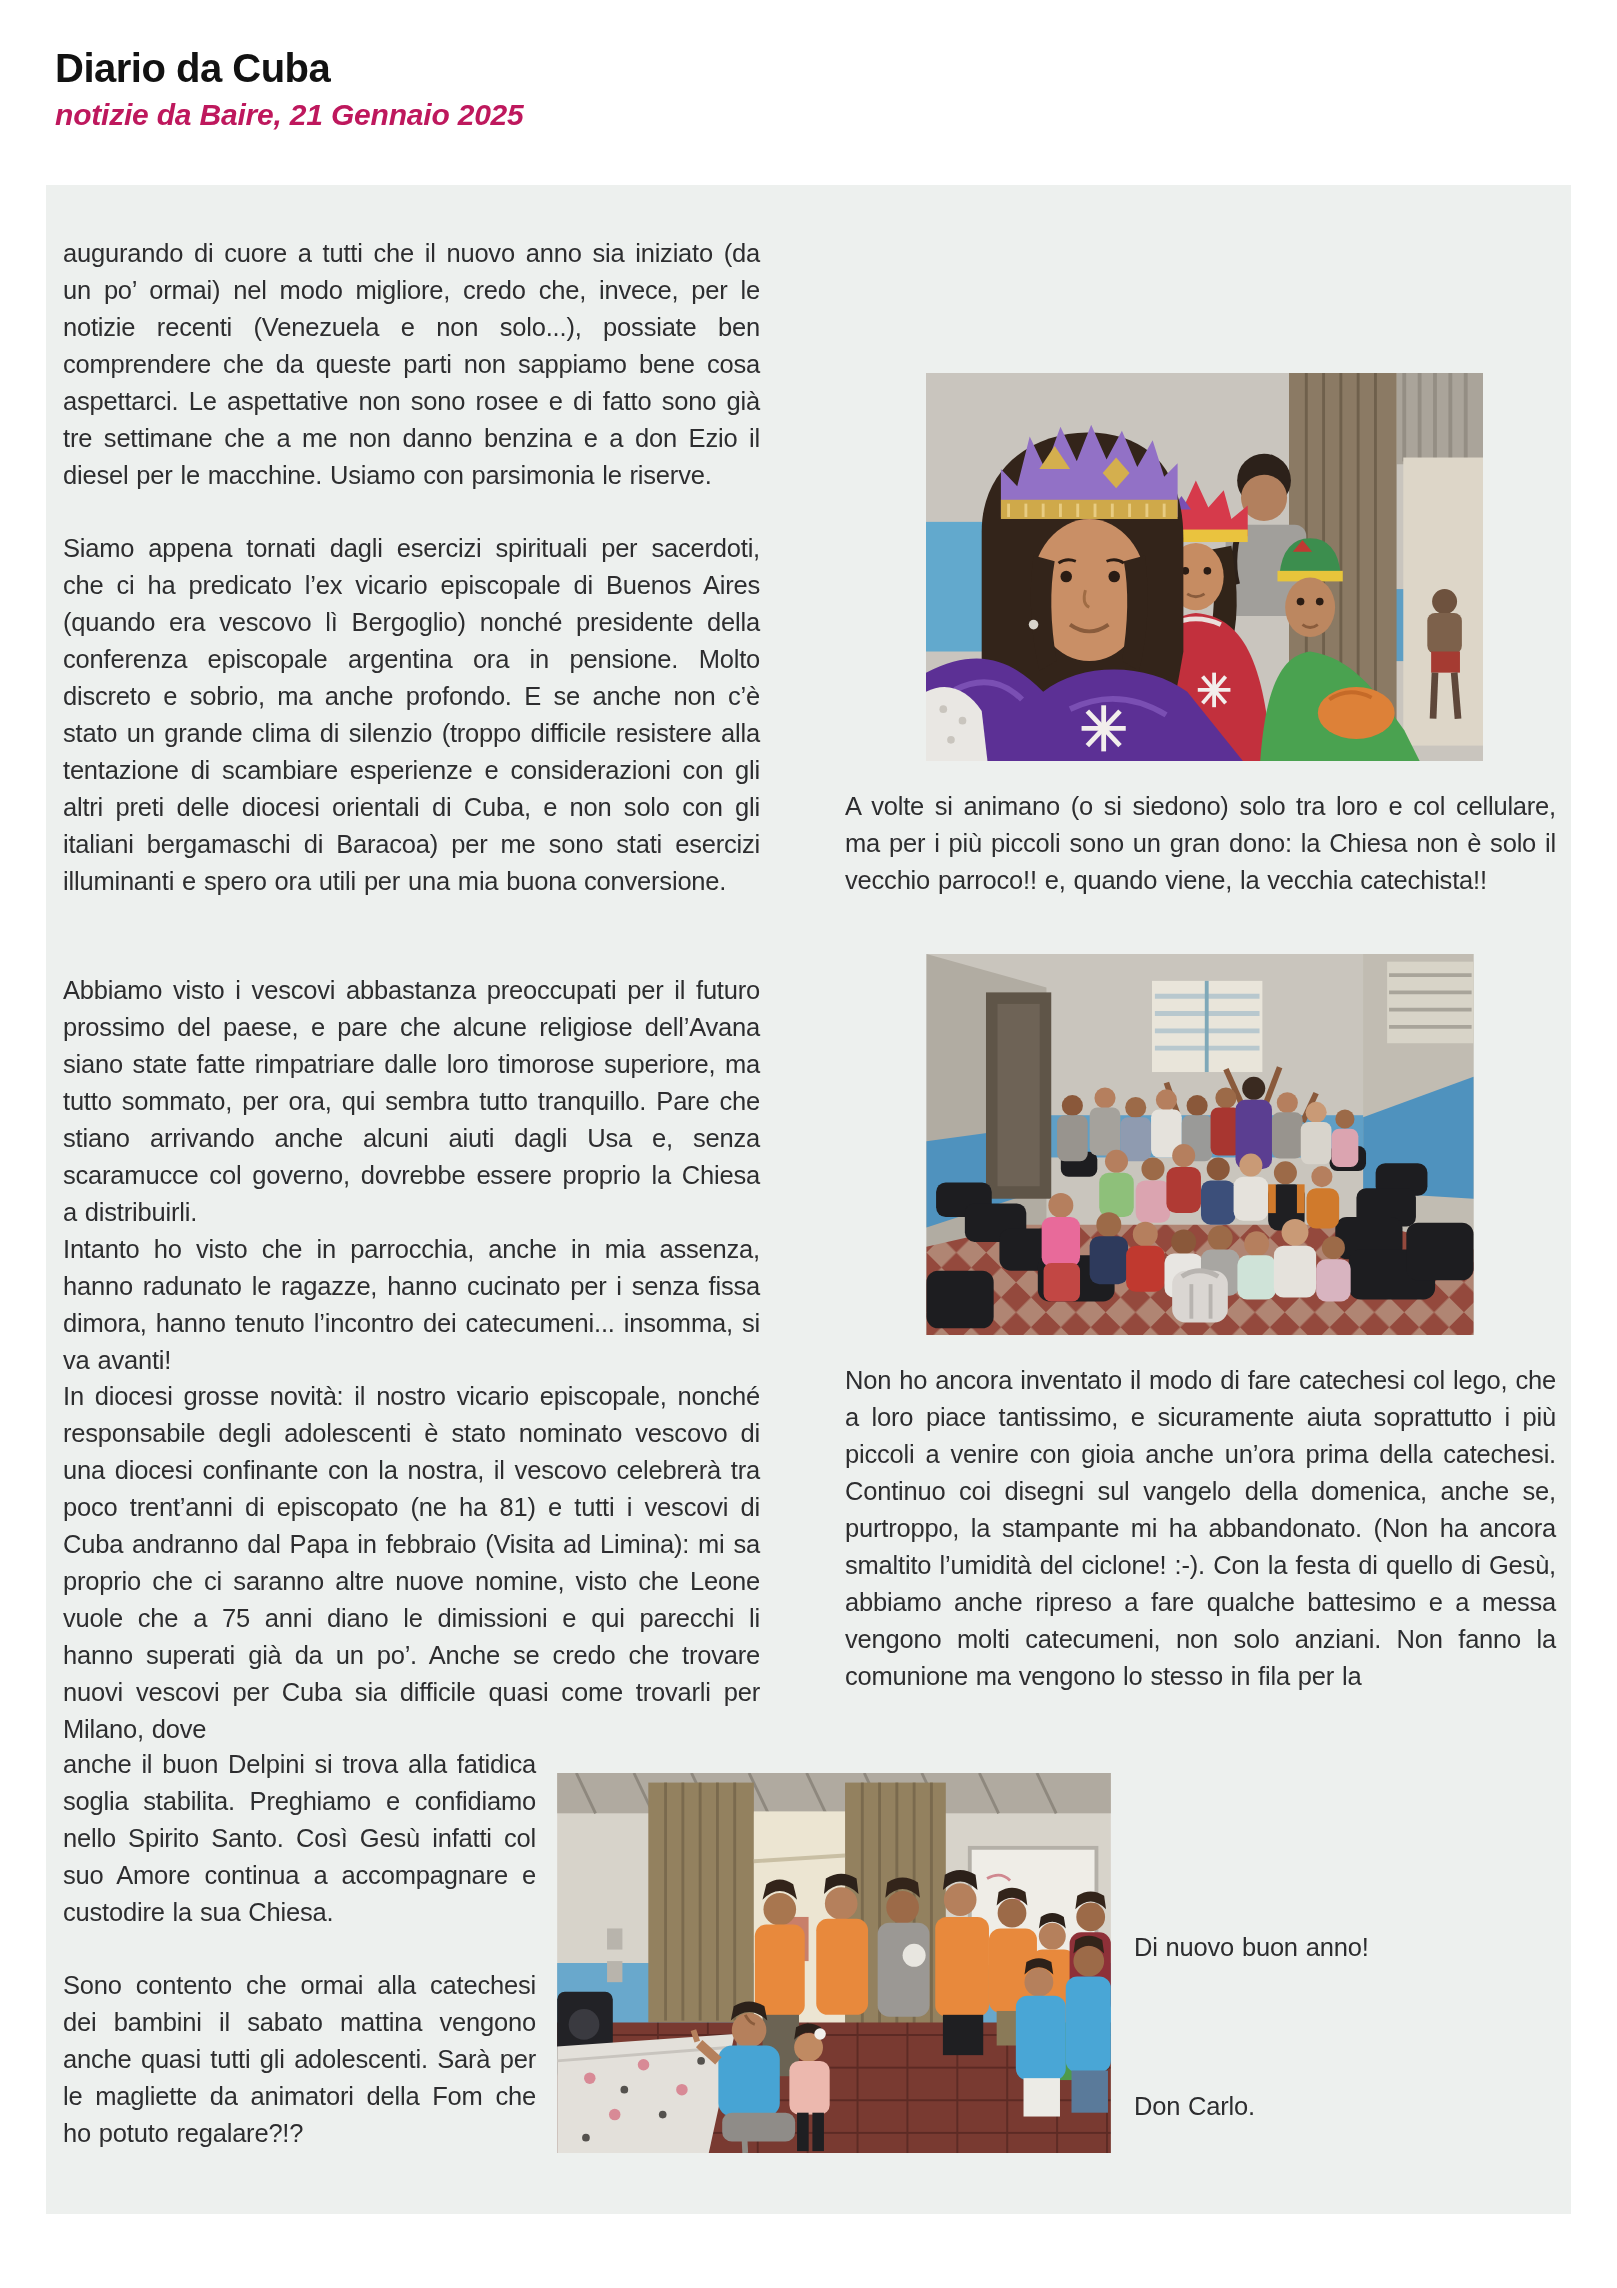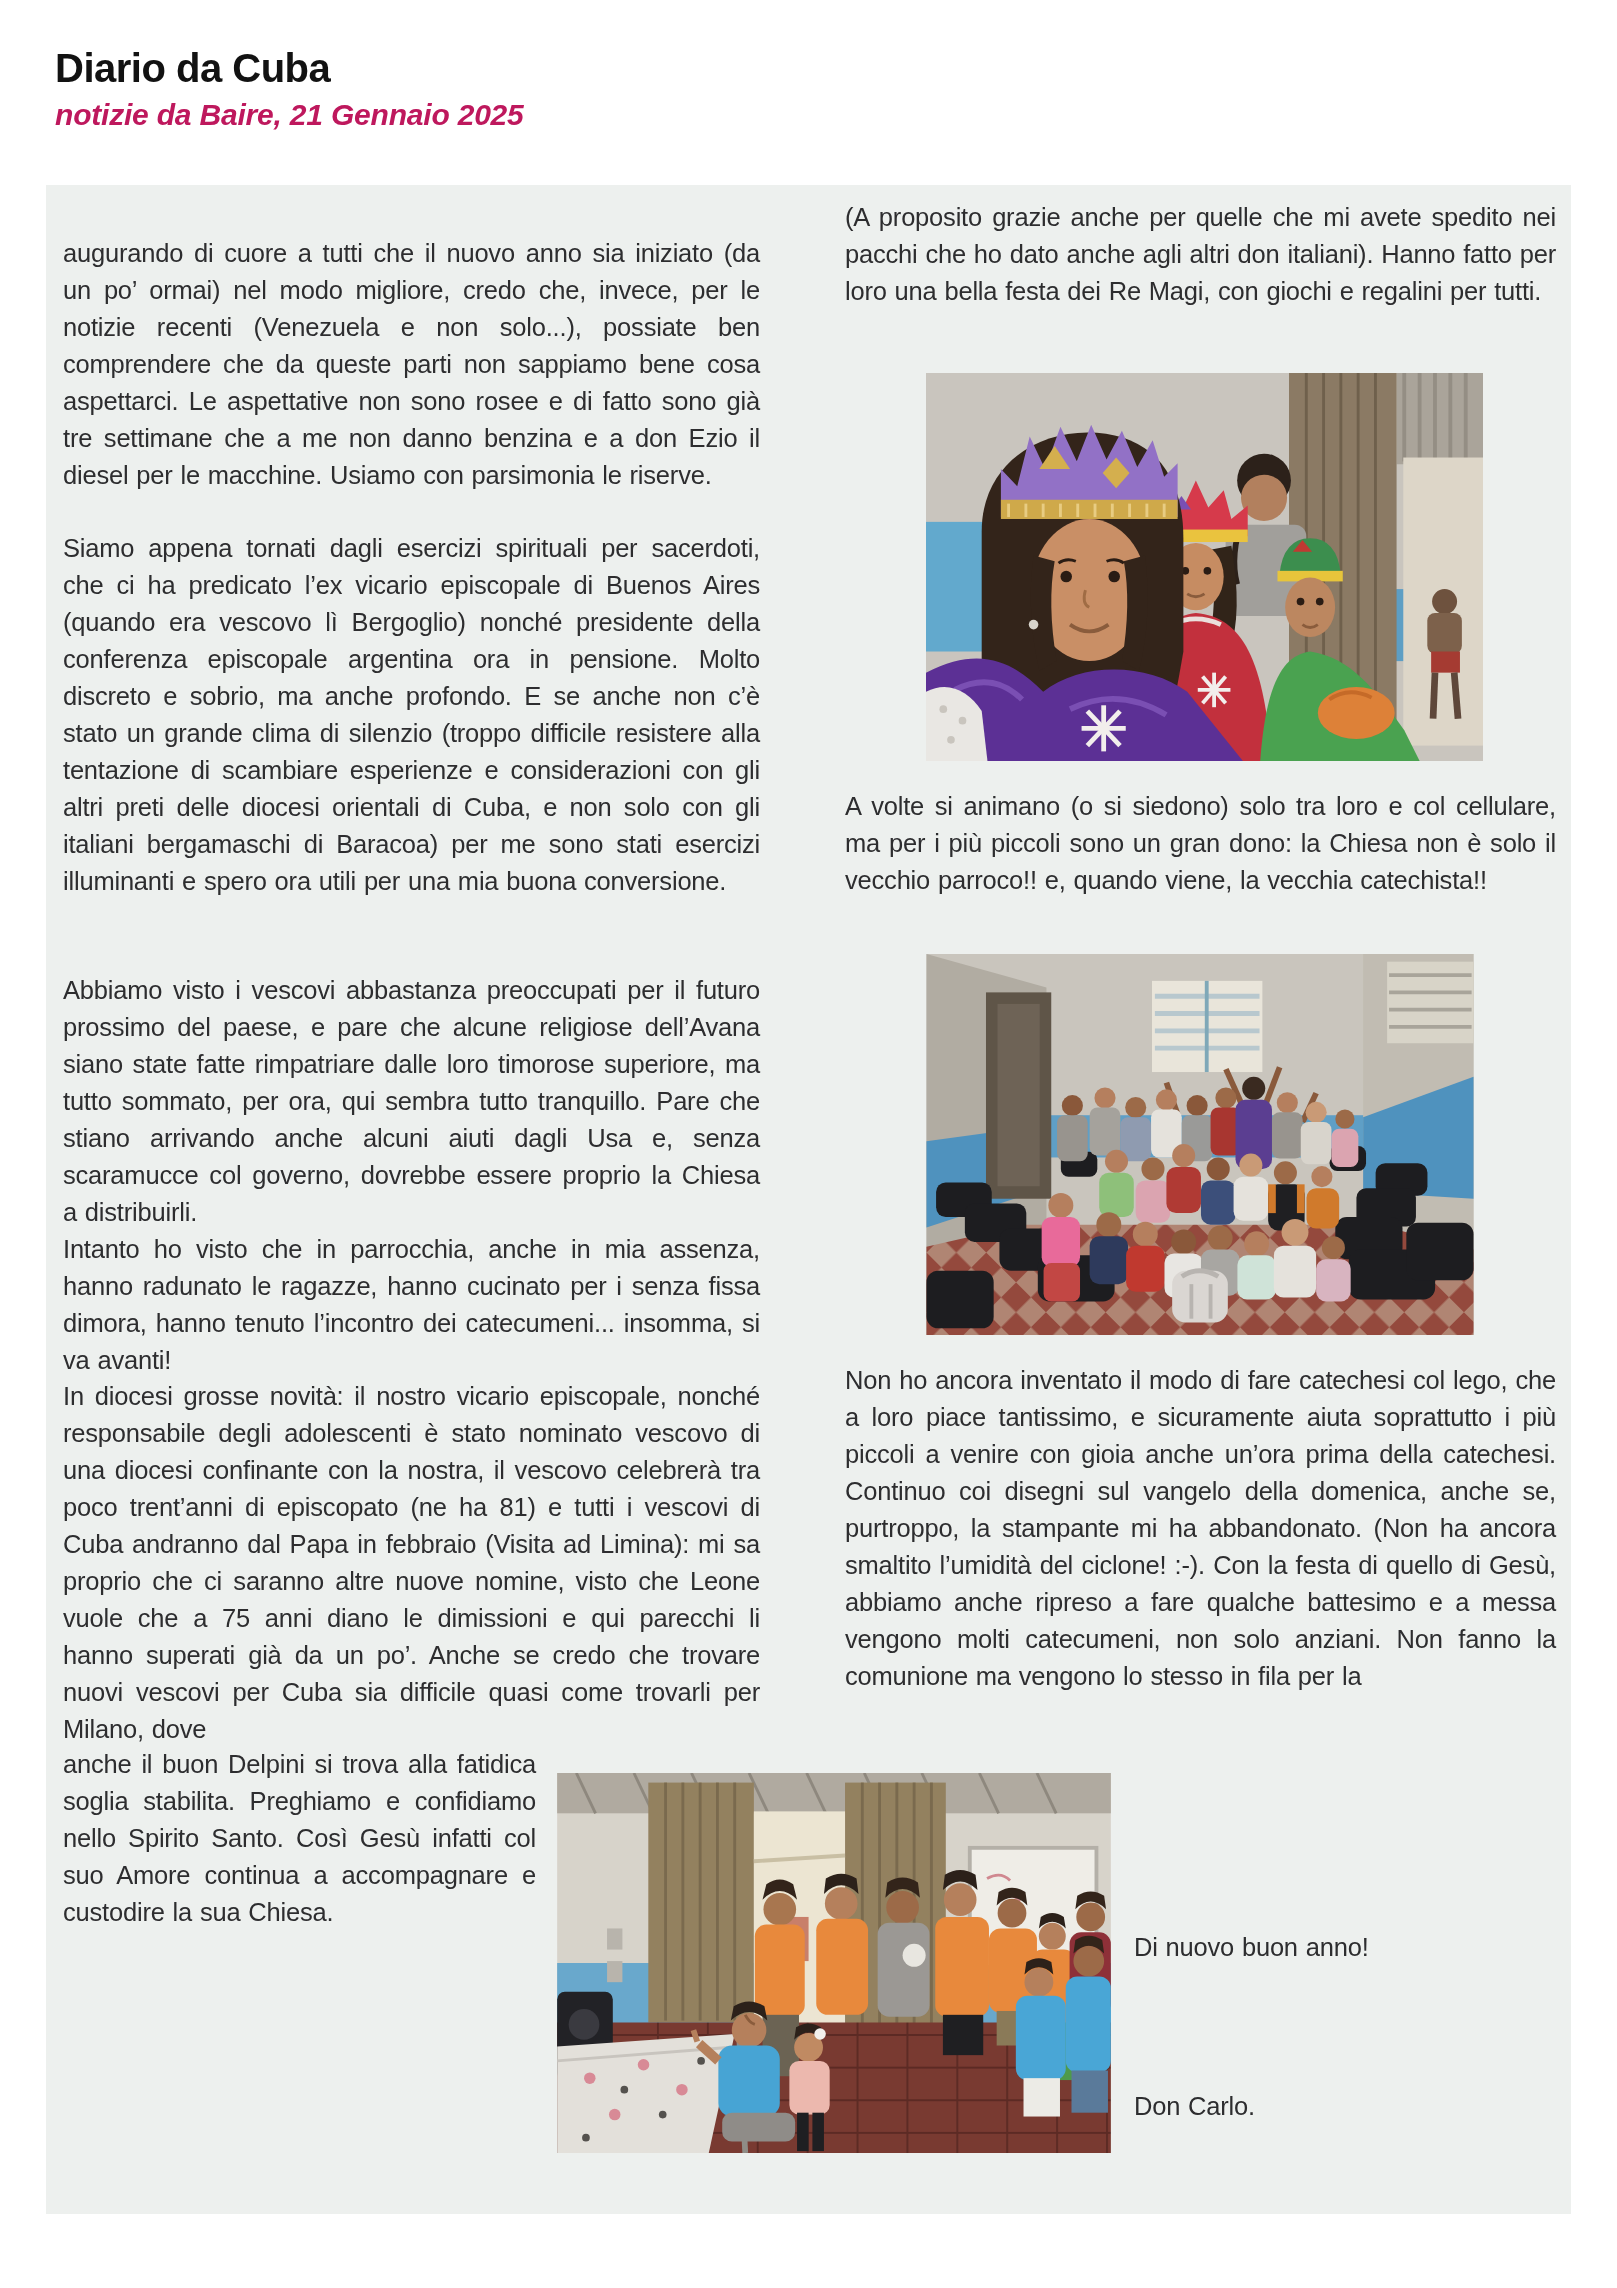--- a/index.html
+++ b/index.html
@@ -29,22 +29,22 @@
   <div class="subtitle">notizie da Baire, 21 Gennaio 2025</div>
 
   <div class="panel"></div>
 
   <p class="p left-full" style="top:235px;">augurando di cuore a tutti che il nuovo anno sia iniziato (da un po’ ormai) nel modo migliore, credo che, invece, per le notizie recenti (Venezuela e non solo...), possiate ben comprendere che da queste parti non sappiamo bene cosa aspettarci. Le aspettative non sono rosee e di fatto sono già tre settimane che a me non danno benzina e a don Ezio il diesel per le macchine. Usiamo con parsimonia le riserve.</p>
   <p class="p left-full" style="top:530px;">Siamo appena tornati dagli esercizi spirituali per sacerdoti, che ci ha predicato l’ex vicario episcopale di Buenos Aires (quando era vescovo lì Bergoglio) nonché presidente della conferenza episcopale argentina ora in pensione. Molto discreto e sobrio, ma anche profondo. E se anche non c’è stato un grande clima di silenzio (troppo difficile resistere alla tentazione di scambiare esperienze e considerazioni con gli altri preti delle diocesi orientali di Cuba, e non solo con gli italiani bergamaschi di Baracoa) per me sono stati esercizi illuminanti e spero ora utili per una mia buona conversione.</p>
   <p class="p left-full" style="top:972px;">Abbiamo visto i vescovi abbastanza preoccupati per il futuro prossimo del paese, e pare che alcune religiose dell’Avana siano state fatte rimpatriare dalle loro timorose superiore, ma tutto sommato, per ora, qui sembra tutto tranquillo. Pare che stiano arrivando anche alcuni aiuti dagli Usa e, senza scaramucce col governo, dovrebbe essere proprio la Chiesa a distribuirli.</p>
   <p class="p left-full" style="top:1231px;">Intanto ho visto che in parrocchia, anche in mia assenza, hanno radunato le ragazze, hanno cucinato per i senza fissa dimora, hanno tenuto l’incontro dei catecumeni... insomma, si va avanti!</p>
   <p class="p left-full" style="top:1378px;">In diocesi grosse novità: il nostro vicario episcopale, nonché responsabile degli adolescenti è stato nominato vescovo di una diocesi confinante con la nostra, il vescovo celebrerà tra poco trent’anni di episcopato (ne ha 81) e tutti i vescovi di Cuba andranno dal Papa in febbraio (Visita ad Limina): mi sa proprio che ci saranno altre nuove nomine, visto che Leone vuole che a 75 anni diano le dimissioni e qui parecchi li hanno superati già da un po’. Anche se credo che trovare nuovi vescovi per Cuba sia difficile quasi come trovarli per Milano, dove</p>
   <p class="p left-narrow" style="top:1746px;">anche il buon Delpini si trova alla fatidica soglia stabilita. Preghiamo e confidiamo nello Spirito Santo. Così Gesù infatti col suo Amore continua a accompagnare e custodire la sua Chiesa.</p>
-
-  <p class="p right-full" style="top:199px;">(A proposito grazie anche per quelle che mi avete spedito nei pacchi che ho dato anche agli altri don italiani). Hanno fatto per loro una bella festa dei Re Magi, con giochi e regalini per tutti.</p>
+  <p class="p left-narrow" style="top:1967px;">Sono contento che ormai alla catechesi dei bambini il sabato mattina vengono anche quasi tutti gli adolescenti. Sarà per le magliette da animatori della Fom che ho potuto regalare?!?</p>
+
   <p class="p right-full" style="top:788px;">A volte si animano (o si siedono) solo tra loro e col cellulare, ma per i più piccoli sono un gran dono: la Chiesa non è solo il vecchio parroco!! e, quando viene, la vecchia catechista!!</p>
   <p class="p right-full" style="top:1362px;">Non ho ancora inventato il modo di fare catechesi col lego, che a loro piace tantissimo, e sicuramente aiuta soprattutto i più piccoli a venire con gioia anche un’ora prima della catechesi. Continuo coi disegni sul vangelo della domenica, anche se, purtroppo, la stampante mi ha abbandonato. (Non ha ancora smaltito l’umidità del ciclone! :-). Con la festa di quello di Gesù, abbiamo anche ripreso a fare qualche battesimo e a messa vengono molti catecumeni, non solo anziani. Non fanno la comunione ma vengono lo stesso in fila per la</p>
   <p class="p right-narrow no-justify" style="top:1929px;">Di nuovo buon anno!</p>
   <p class="p right-narrow no-justify" style="top:2056px;margin-top:32px;">Don Carlo.</p>
 
   <div class="photo" style="left:926px;top:373px;width:557px;height:388px;">
     <svg viewBox="0 0 580 404" width="557" height="388">
       <rect width="580" height="404" fill="#c9c5be"></rect>
       <rect x="0" y="155" width="150" height="135" fill="#62a9cd"></rect>
       <rect x="460" y="225" width="120" height="75" fill="#5d9ec4"></rect>

